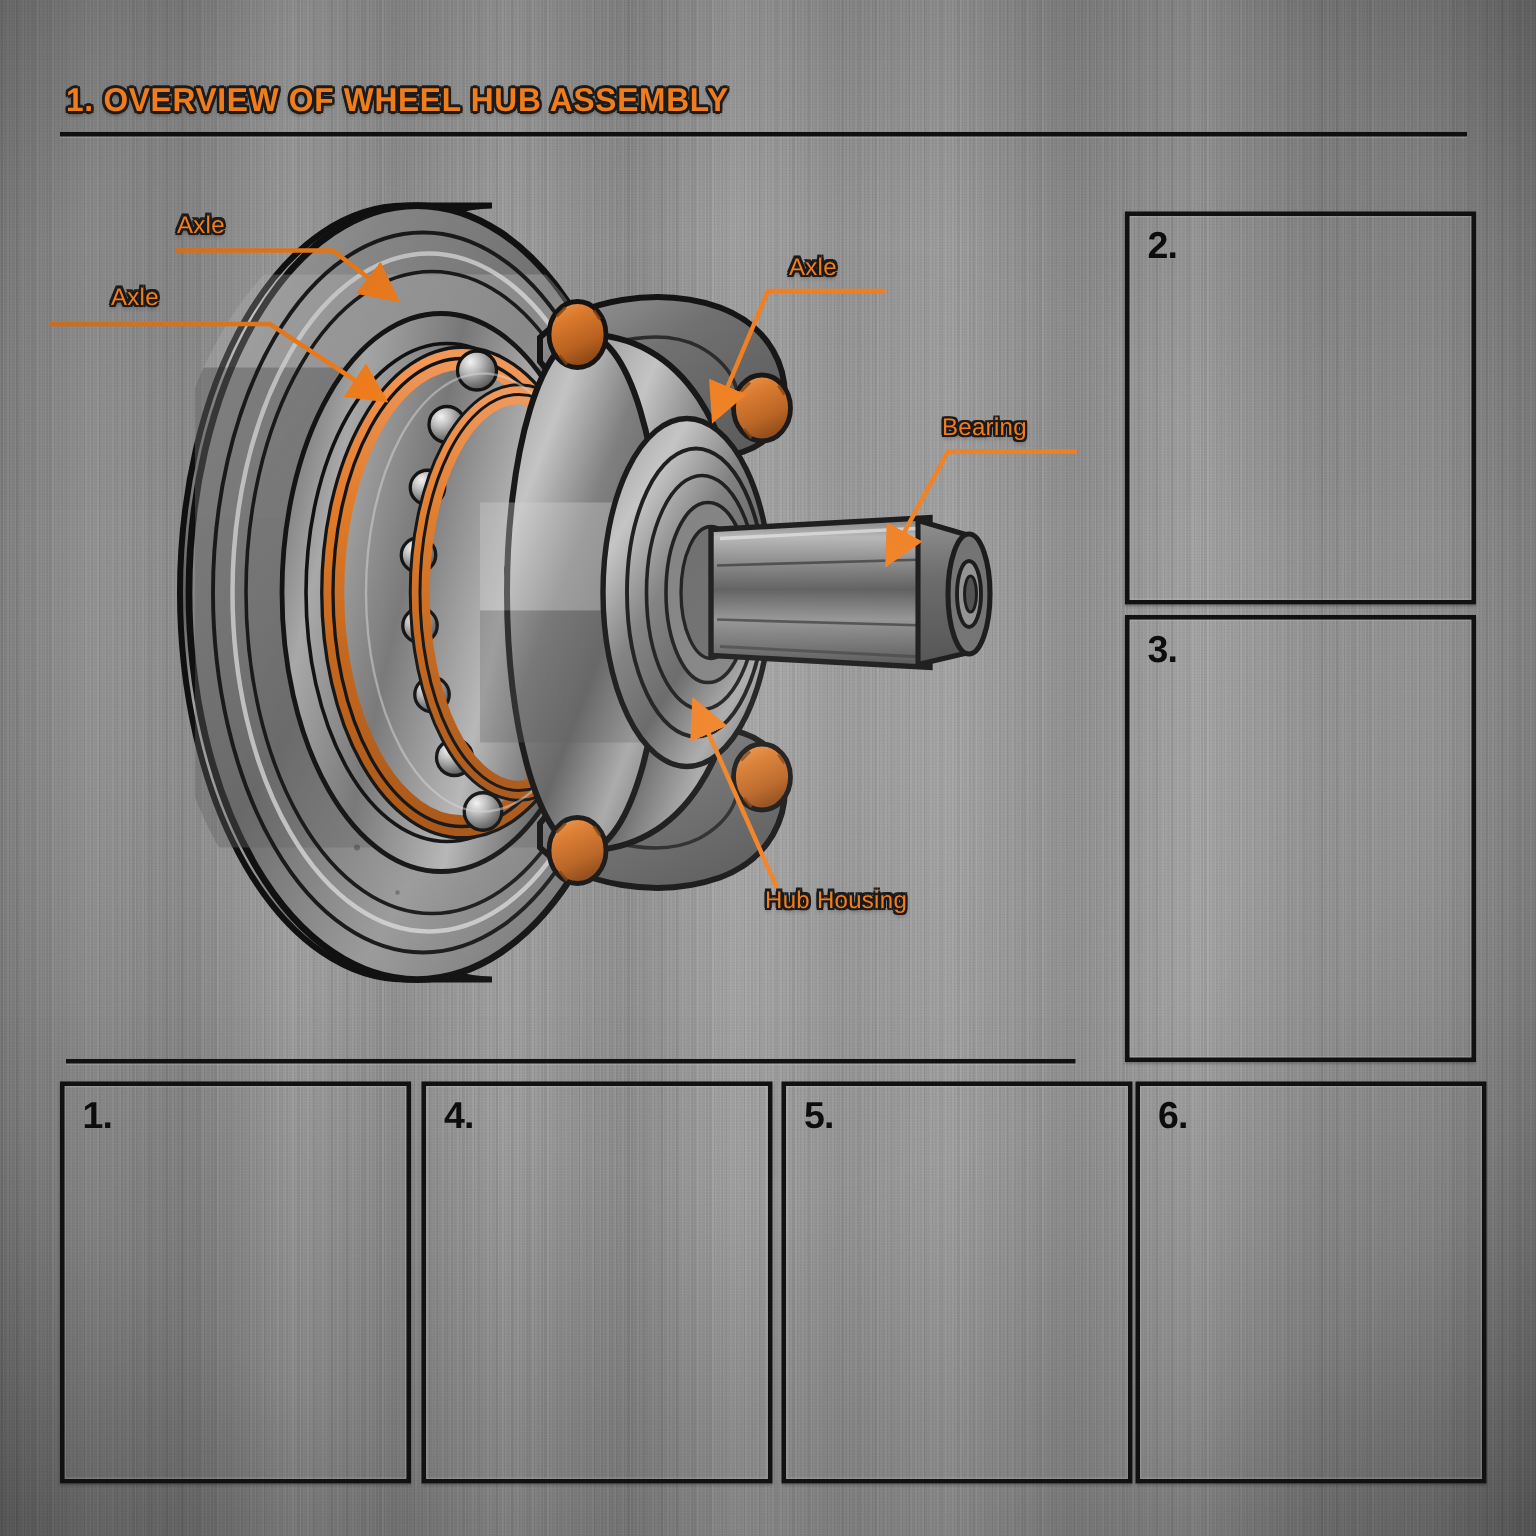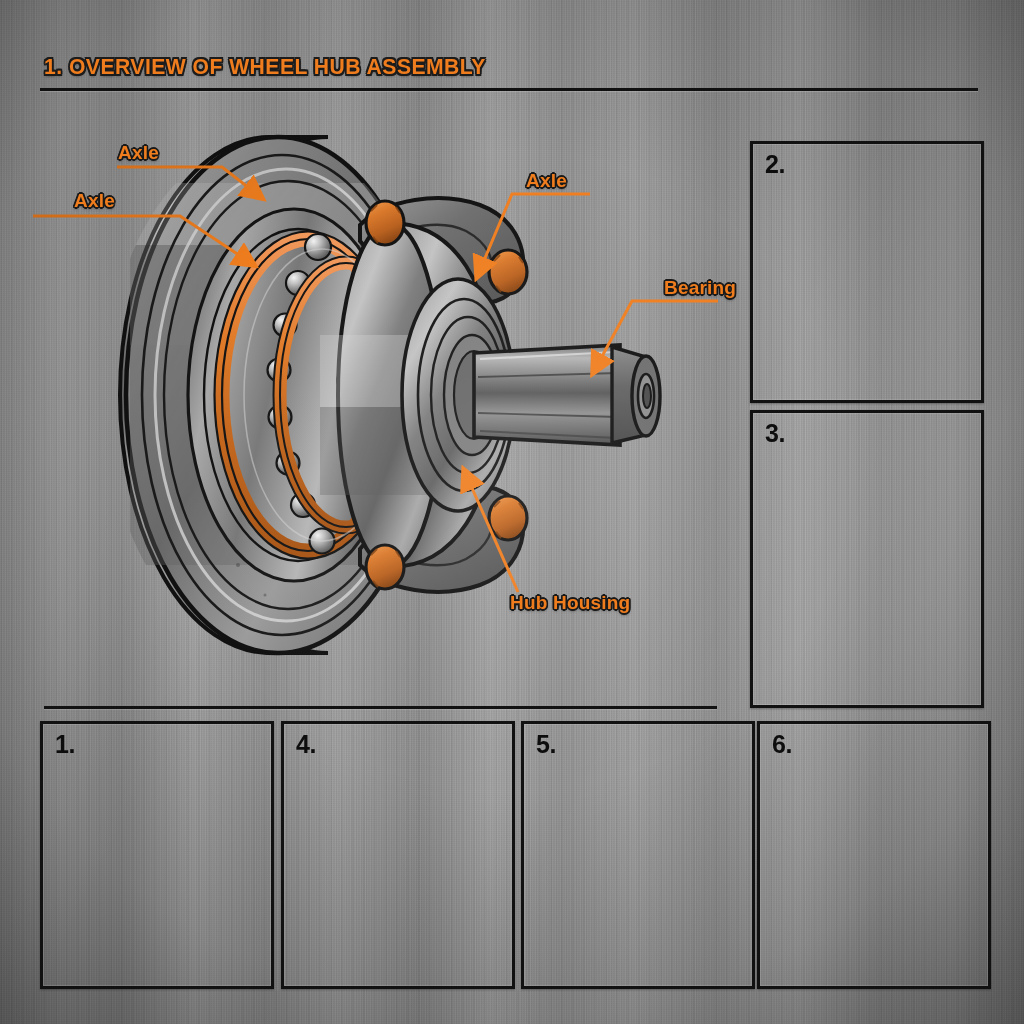--- a/index.html
+++ b/index.html
@@ -97,34 +97,34 @@
     box-shadow:0 1px 0 rgba(255,255,255,.15);
   }
 
   
   #illus{position:absolute;left:60px;top:95px;width:680px;height:600px;}
   #illus svg{display:block;width:100%;height:100%;overflow:visible;}
 
   
   .callout{
     position:absolute;
-    font-size:19px;font-weight:bold;color:#ef7d1e;
+    font-size:16px;font-weight:normal;color:#ef7d1e;
     font-family:"Liberation Sans", sans-serif;
     white-space:nowrap;letter-spacing:.2px;
     text-shadow:
       -1.4px -1.4px 0 #1a1a1a, 1.4px -1.4px 0 #1a1a1a,
       -1.4px  1.4px 0 #1a1a1a, 1.4px  1.4px 0 #1a1a1a,
        0 -1.6px 0 #1a1a1a, 0 1.6px 0 #1a1a1a,
       -1.6px 0 0 #1a1a1a, 1.6px 0 0 #1a1a1a,
        0 2px 3px rgba(0,0,0,.5);
   }
   #lbl-axle1{left:118px;top:142px;}
   #lbl-axle2{left:74px;top:190px;}
   #lbl-axle3{left:526px;top:170px;}
-  #lbl-bearing{left:648px;top:277px;padding-left:16px;}
+  #lbl-bearing{left:612px;top:277px;padding-left:16px;}
   #lbl-hub{left:510px;top:592px;}
 
   #leaders{position:absolute;inset:0;pointer-events:none;}
 </style>
 </head>
 <body>
 
 <div id="page">
 
   <div class="metal-base"></div>

